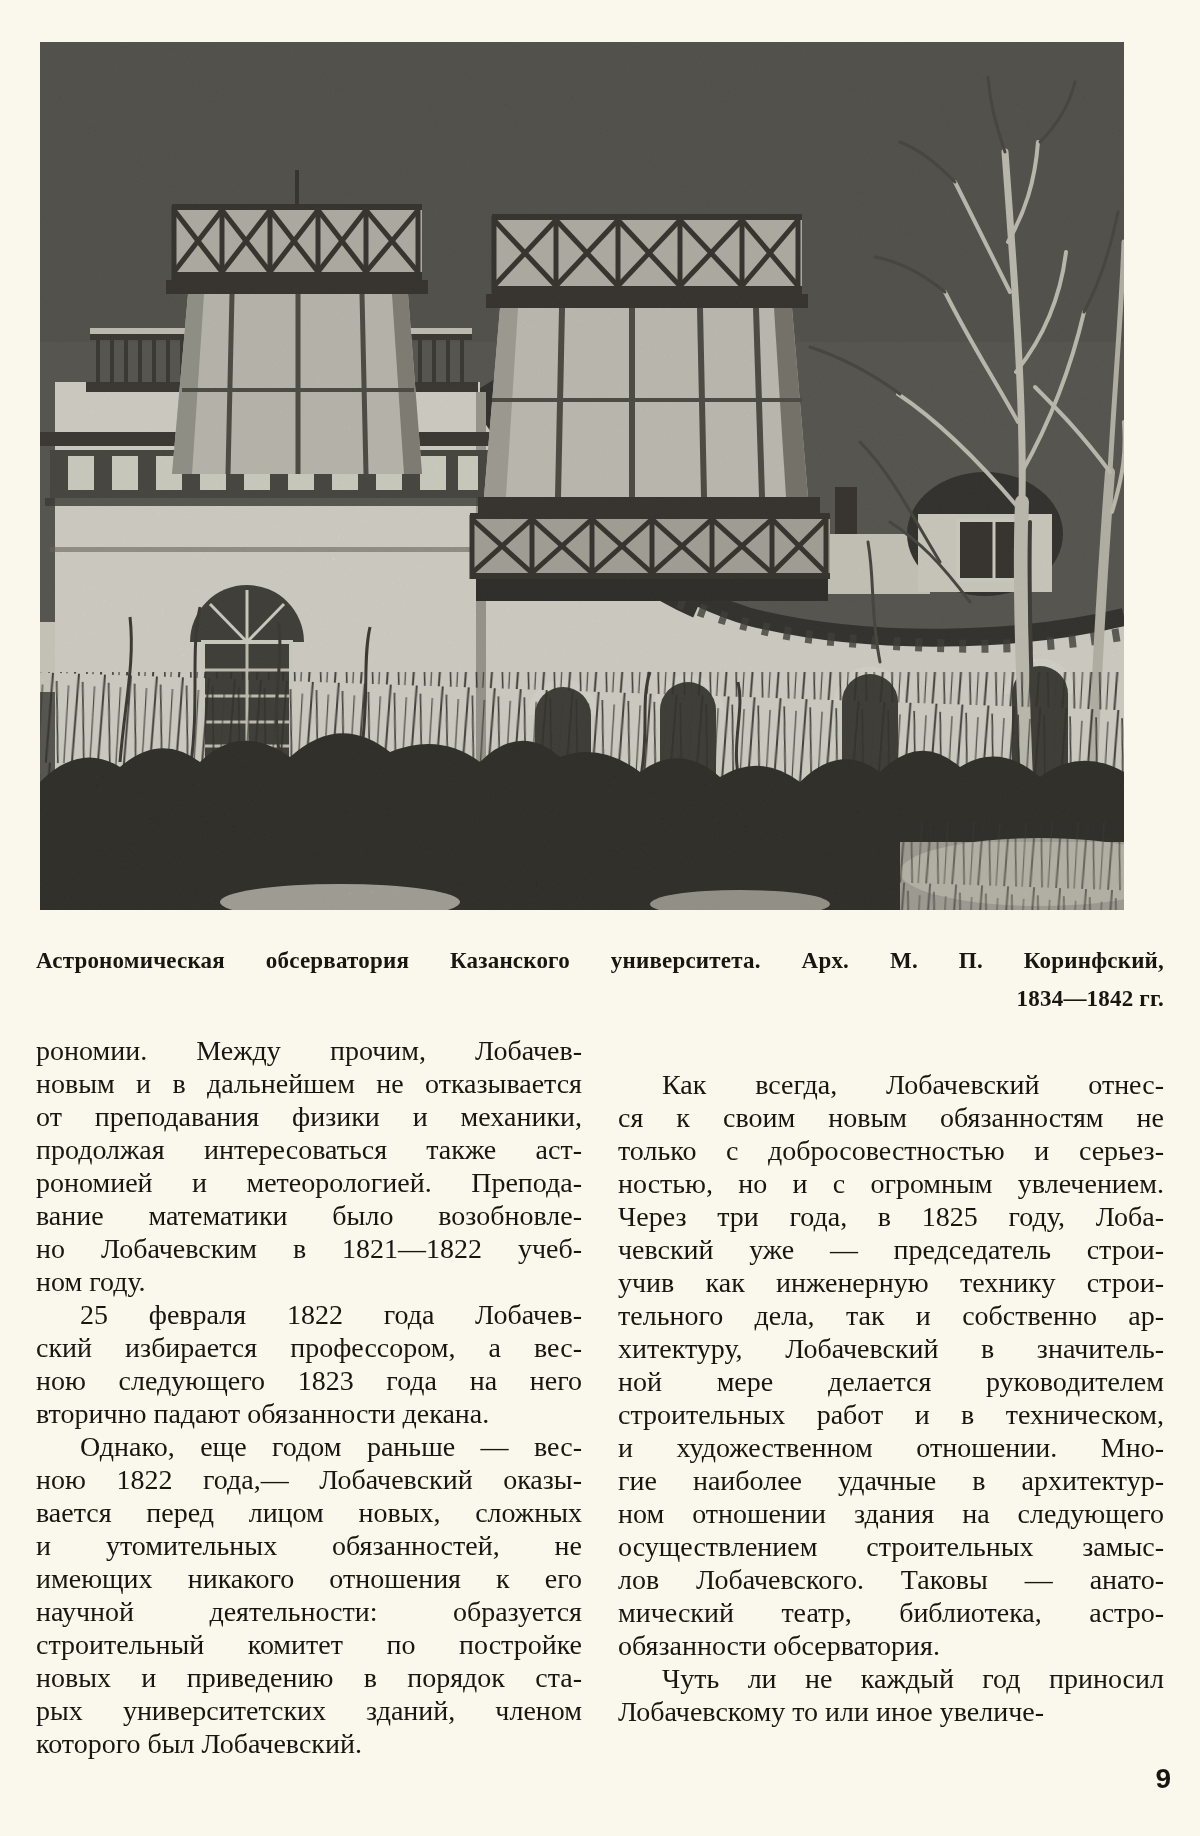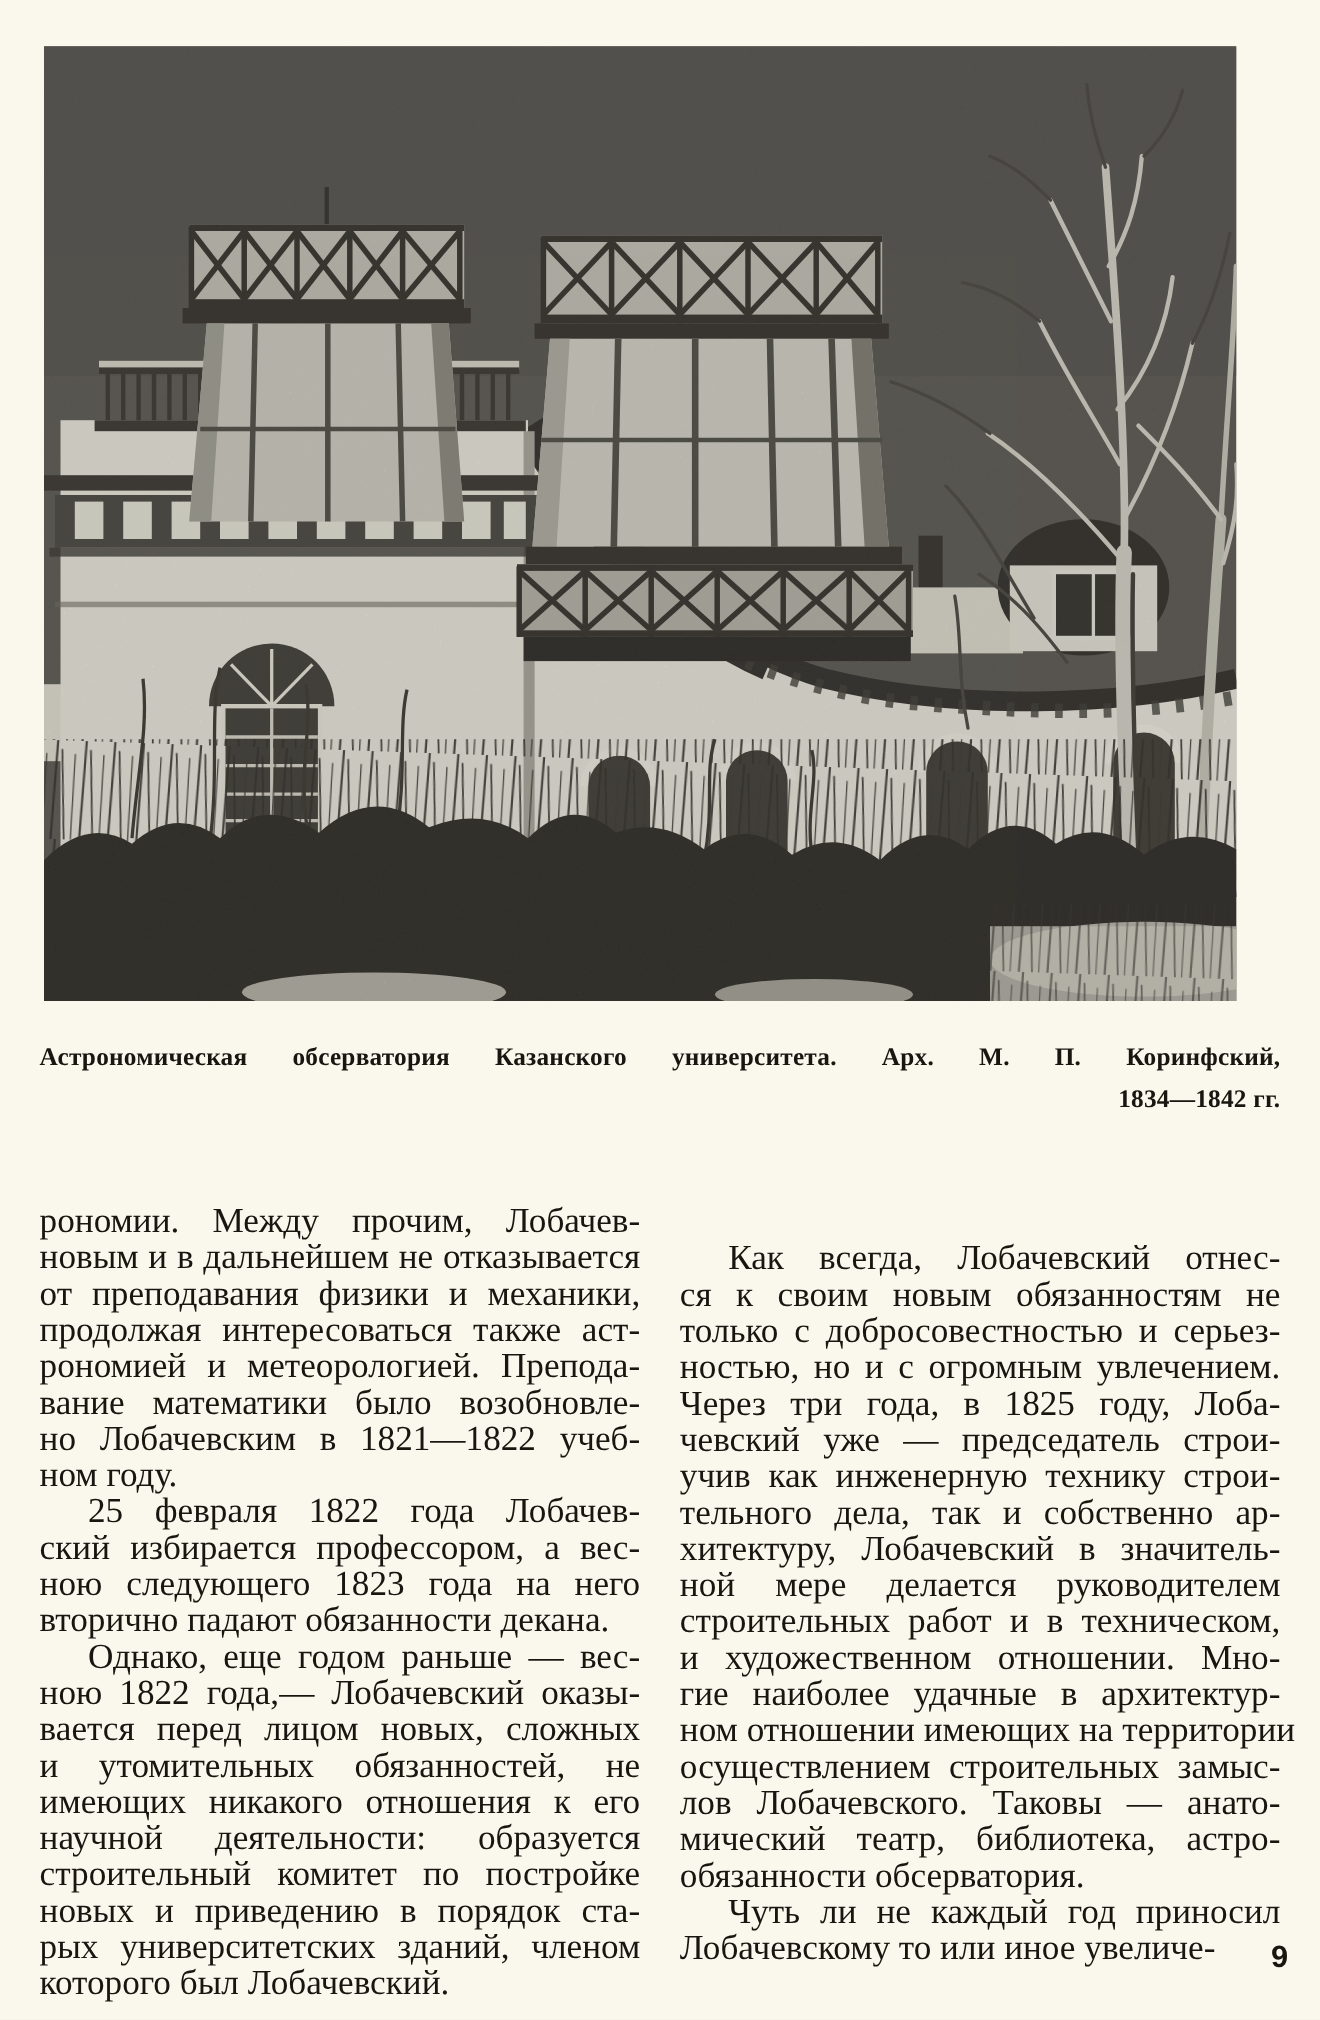--- a/index.html
+++ b/index.html
@@ -5,21 +5,21 @@
   html,body{margin:0;padding:0;}
   body{width:1200px;height:1836px;background:#f2efe4;}
   .page{position:relative;width:1200px;height:1836px;background:#faf7ec;overflow:hidden;
         font-family:"Liberation Serif", serif;color:#181610;padding-left:12px;}
   .photo{position:absolute;left:40px;top:42px;width:1084px;height:868px;}
   .photo svg{display:block;width:100%;height:100%;}
   .caption{position:absolute;left:36px;top:942px;width:1128px;
            font-weight:bold;font-size:23px;line-height:38px;letter-spacing:.2px;}
   .caption .cap1{text-align:justify;text-align-last:justify;}
   .caption .cap2{text-align:right;}
-  .column{position:absolute;top:1093px;width:546px;font-size:32px;line-height:33px;}
+  .column{position:absolute;top:1034px;width:546px;font-size:28px;line-height:33px;}
   .col-left{left:36px;}
   .col-right{left:618px;margin-top:34px;}
   .line{text-align:justify;text-align-last:justify;white-space:nowrap;}
   .line.last{text-align-last:left;}
   .line.indent{text-indent:44px;}
   .page-number{position:absolute;left:1141px;top:1763px;width:30px;
                font-family:"Liberation Sans", sans-serif;font-weight:bold;
                font-size:28px;text-align:right;}
 </style>
 </head>
@@ -348,21 +348,21 @@
         <div class="line">ностью, но и с огромным увлечением.</div>
         <div class="line">Через три года, в 1825 году, Лоба-</div>
         <div class="line">чевский уже — председатель строи-</div>
         <div class="line">учив как инженерную технику строи-</div>
         <div class="line">тельного дела, так и собственно ар-</div>
         <div class="line">хитектуру, Лобачевский в значитель-</div>
         <div class="line">ной мере делается руководителем</div>
         <div class="line">строительных работ и в техническом,</div>
         <div class="line">и художественном отношении. Мно-</div>
         <div class="line">гие наиболее удачные в архитектур-</div>
-        <div class="line">ном отношении имеющих на территории</div>
+        <div class="line">ном отношении здания на следующего</div>
         <div class="line">осуществлением строительных замыс-</div>
         <div class="line">лов Лобачевского. Таковы — анато-</div>
         <div class="line">мический театр, библиотека, астро-</div>
         <div class="line last">обязанности обсерватория.</div>
       </div>
       <div class="paragraph">
         <div class="line indent">Чуть ли не каждый год приносил</div>
         <div class="line last">Лобачевскому то или иное увеличе-</div>
       </div>
     </div>

